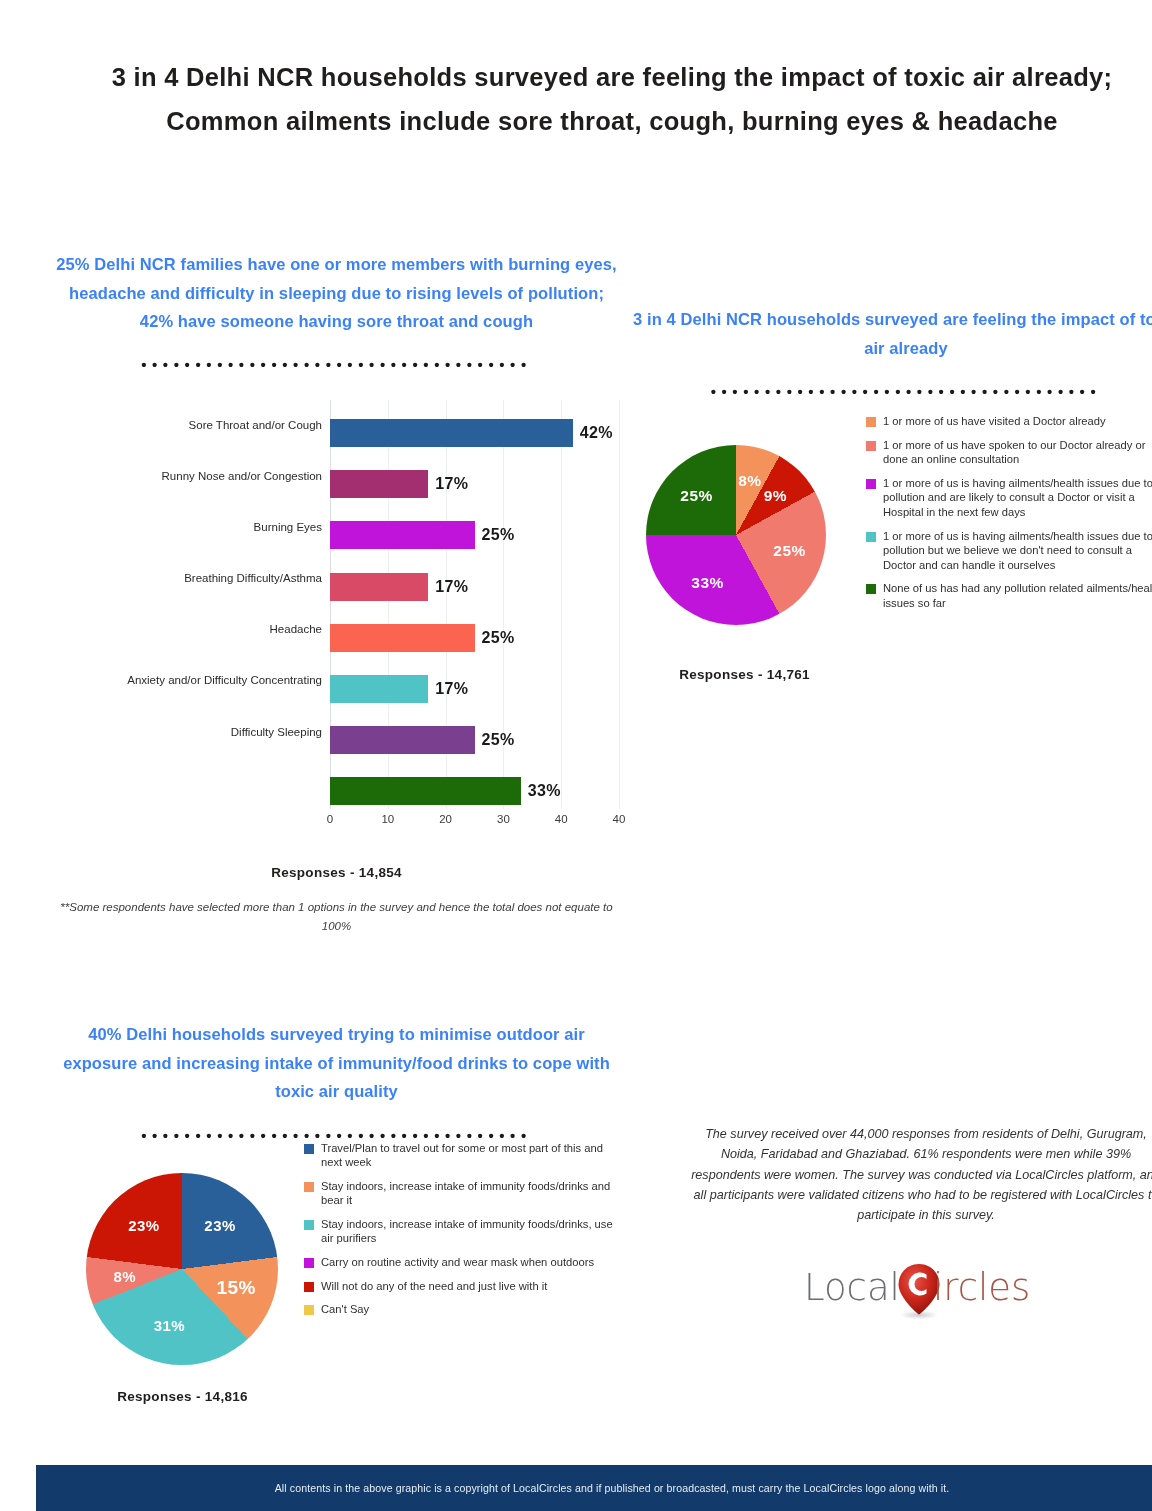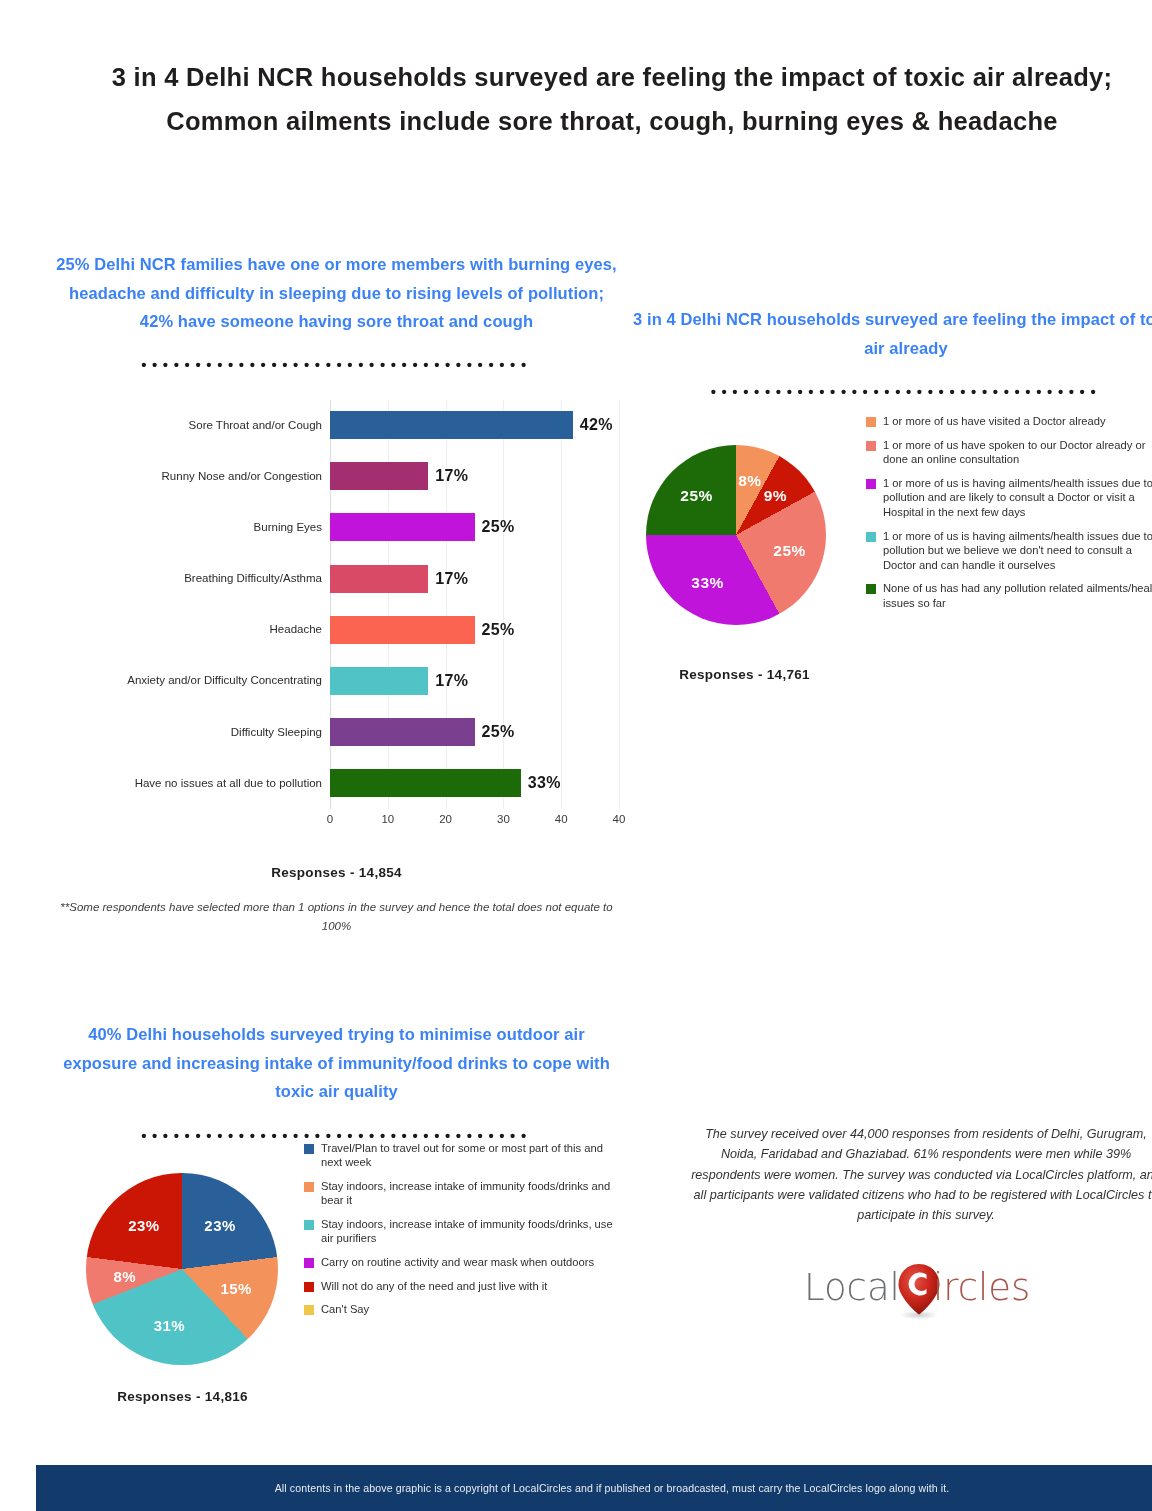--- a/index.html
+++ b/index.html
@@ -52,21 +52,21 @@
   .bar-label {
     position: absolute;
     right: 0; top: 0; width: 100%;
     padding-right: 8px;
     text-align: right;
     font-size: 11.5px;
     color: #2b2b2b;
     line-height: 51.2px;
     white-space: nowrap;
   }
-  .bar-track { position: absolute; left: 276px; top: 0; right: 0; height: 100%; }
+  .bar-track { position: absolute; left: 276px; top: 8px; right: 0; height: 100%; }
   .bar-fill {
     position: absolute;
     left: 0; top: 50%;
     transform: translateY(-50%);
     height: 28px;
   }
   .bar-val {
     position: absolute;
     top: 50%;
     transform: translateY(-50%);
@@ -222,21 +222,20 @@
             </div>
           </div>
           <div class="bar-row">
             <div class="bar-label" style="width: 276px; left: 0px;">Difficulty Sleeping</div>
             <div class="bar-track">
               <div class="bar-fill" style="width: 50%; background: rgb(123, 63, 143);"></div>
               <div class="bar-val" style="left: calc(50% + 7px);">25%</div>
             </div>
           </div>
           <div class="bar-row">
-            <div class="bar-label" style="width: 276px; left: 0px;">Have no issues at all due to pollution</div>
             <div class="bar-track">
               <div class="bar-fill" style="width: 66%; background: rgb(29, 107, 8);"></div>
               <div class="bar-val" style="left: calc(66% + 7px);">33%</div>
             </div>
           </div>
         </div>
       <div class="axis" id="bar-axis" style="top: 409.6px;">
           <span style="left: 0%;">0</span>
           <span style="left: 20%;">10</span>
           <span style="left: 40%;">20</span>
@@ -287,21 +286,21 @@
     </div>
   </div>
 
   <div id="pie2-section">
     <div class="sec-head">40% Delhi households surveyed trying to minimise outdoor air exposure and increasing intake of immunity/food drinks to cope with toxic air quality</div>
     <div class="dots" style="margin-top:25px;">••••••••••••••••••••••••••••••••••••</div>
     <div class="pie-wrap" style="height:300px;">
       <div class="pie" id="pie2" style="left: 32px; top: 32px; width: 192px; height: 192px; background: conic-gradient(rgb(42, 96, 153) 0deg, rgb(42, 96, 153) 82.8deg, rgb(244, 146, 92) 82.8deg, rgb(244, 146, 92) 136.8deg, rgb(79, 195, 198) 136.8deg, rgb(79, 195, 198) 248.4deg, rgb(239, 122, 109) 248.4deg, rgb(239, 122, 109) 277.2deg, rgb(204, 22, 5) 277.2deg, rgb(204, 22, 5) 360deg);"></div>
       <div id="pie2-labels">
           <div class="slice-lbl" style="left: 166.092px; top: 84.7936px; font-size: 15px;">23%</div>
-          <div class="slice-lbl" style="left: 182.195px; top: 147.511px; font-size: 15px;">15%</div>
+          <div class="slice-lbl" style="left: 182.195px; top: 147.511px; font-size: 19px;">15%</div>
           <div class="slice-lbl" style="left: 115.435px; top: 184.213px; font-size: 15px;">31%</div>
           <div class="slice-lbl" style="left: 70.8542px; top: 135.219px; font-size: 15px;">8%</div>
           <div class="slice-lbl" style="left: 89.9084px; top: 84.7936px; font-size: 15px;">23%</div>
         </div>
       <div class="responses" style="position:absolute; left:0px; top:248px; width:257px;">Responses - 14,816</div>
       <div class="legend" id="pie2-legend" style="left:250px; top:0px; width:310px;">
           <div class="legend-item">
             <span class="swatch" style="background: rgb(42, 96, 153);"></span>
             <span class="legend-text">Travel/Plan to travel out for some or most part of this and next week</span>
           </div>

